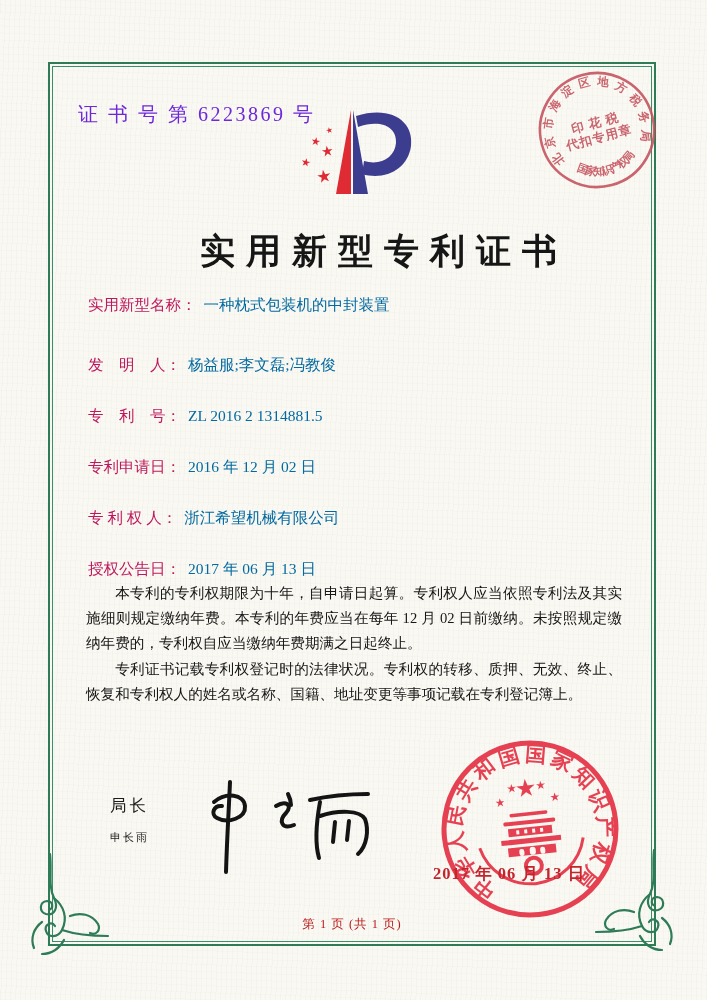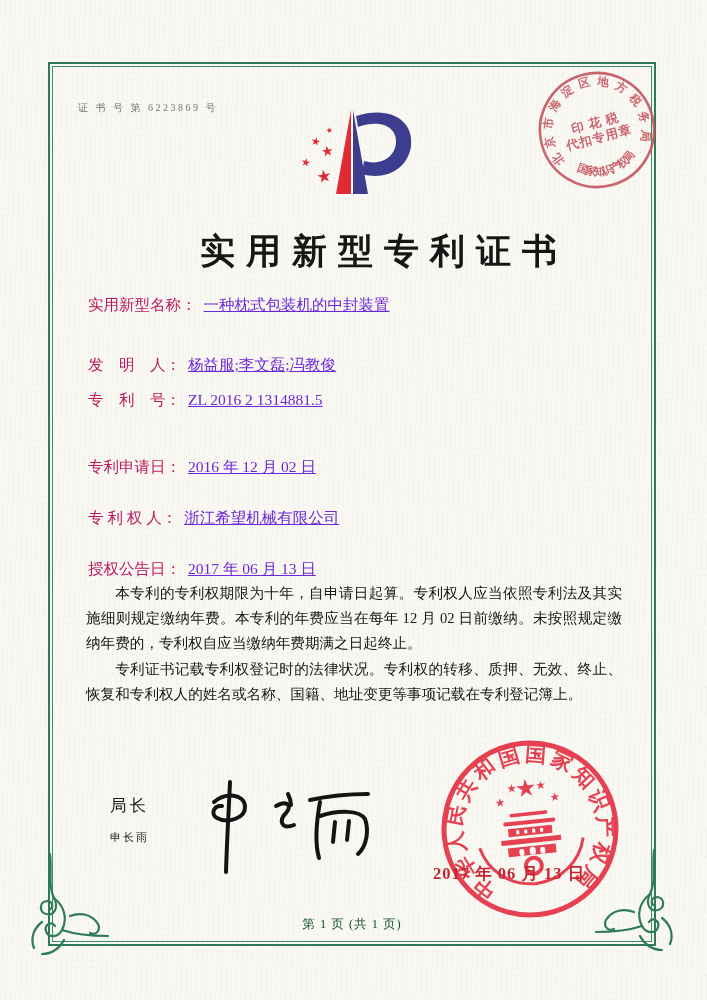--- a/index.html
+++ b/index.html
@@ -22,33 +22,33 @@
   .frame-inner{
     position:absolute;inset:2px;
     border:1px solid #3d8e68;
   }
   .orn{width:100px;height:108px;}
   .orn-left{left:12px;top:852px;}
   .orn-right{left:592px;top:848px;transform:scaleX(-1);}
 
   
   .cert-no{
-    left:78px;top:101px;font-size:10px;letter-spacing:2.5px;color:#737373;
+    left:78px;top:101px;font-size:20px;letter-spacing:2.5px;color:#6d28d9;
   }
   .logo{left:278px;top:96px;width:164px;height:112px;}
   .title{
     left:48px;top:200px;width:672px;text-align:center;
     font-size:35px;font-weight:700;letter-spacing:11px;color:#161616;margin-top:28px;
   }
 
   
   .row{left:88px;font-size:15.5px;white-space:nowrap;}
   .row .lbl{display:inline-block;color:#be185d;}
-  .row .val{margin-left:7px;color:#6d28d9;text-decoration:underline;}
-  .row1{top:295px;} .row2{top:355px;} .row3{top:390px;}
+  .row .val{margin-left:7px;color:#0369a1;}
+  .row1{top:295px;} .row2{top:355px;} .row3{top:406px;}
   .row4{top:457px;} .row5{top:508px;} .row6{top:559px;}
 
   
   .body-block{
     left:86px;top:581px;width:536px;
     font-size:14.6px;line-height:25.2px;text-align:justify;color:#161616;
   }
   .body-block p{margin:0;text-indent:2em;}
 
   
@@ -60,21 +60,21 @@
   .tax-stamp{left:527px;top:60px;width:140px;height:140px;opacity:.88;}
   .tax-stamp text{fill:#c4505c;font-weight:700;font-family:"Liberation Serif","DejaVu Serif",serif;}
   .grant-seal{left:434px;top:733px;width:192px;height:192px;opacity:.95;}
   .grant-seal text{fill:#e5384a;font-weight:700;font-family:"Liberation Serif","DejaVu Serif",serif;}
   .seal-date{
     left:433px;top:863px;font-size:16.5px;color:#c3242e;
     letter-spacing:1px;z-index:6;font-weight:700;
   }
   .footer{
     left:48px;top:916px;width:608px;text-align:center;
-    font-size:12.5px;letter-spacing:1px;color:#14532d;
+    font-size:12.5px;letter-spacing:1px;color:#b91c1c;
   }
 </style>
 </head>
 <body>
 
 <div class="abs frame-outer">
   <div class="frame-inner"></div>
 </div>
 
 <svg class="abs orn orn-left" viewBox="0 0 100 108">

